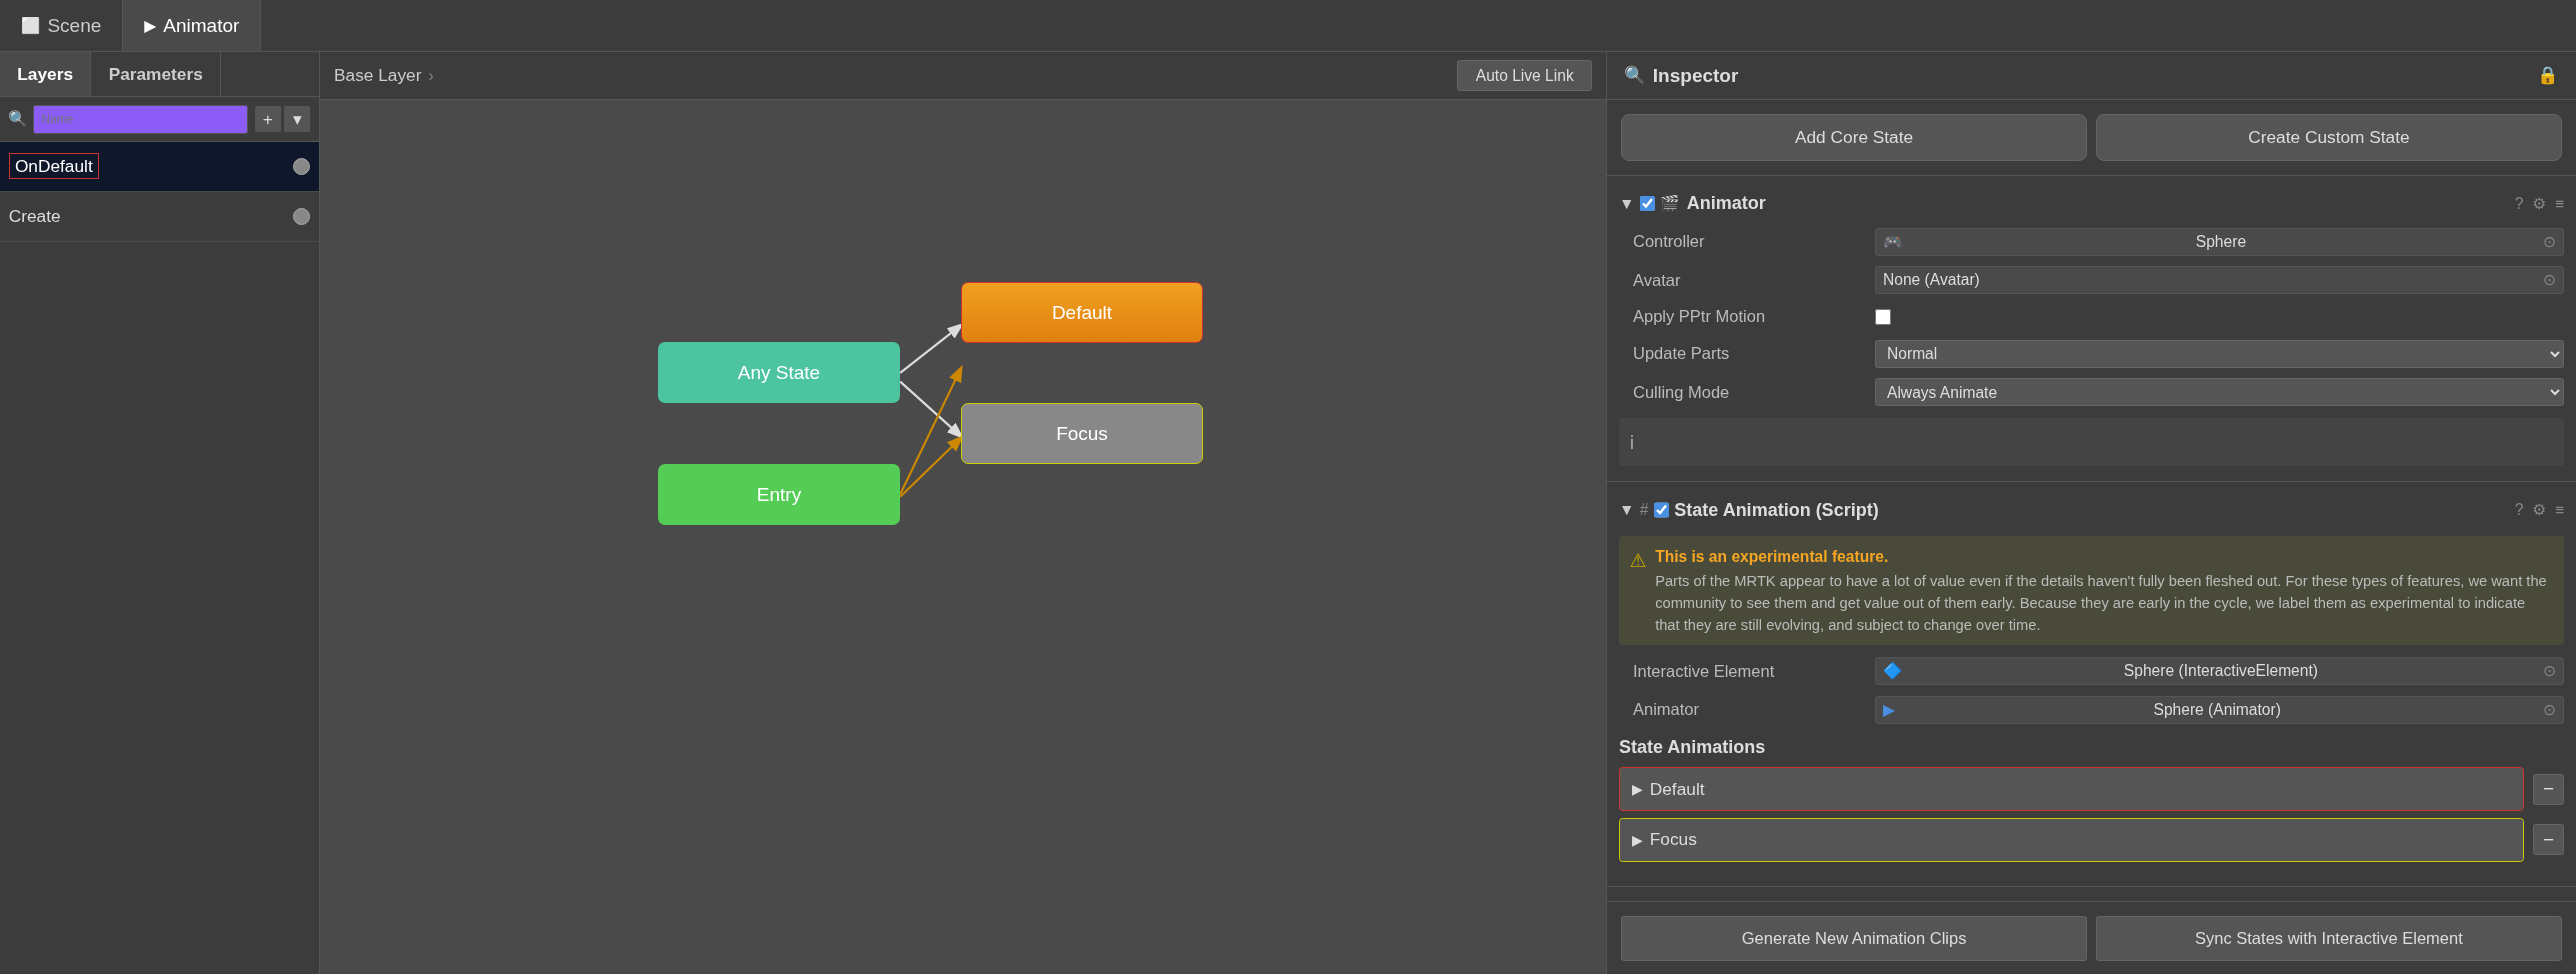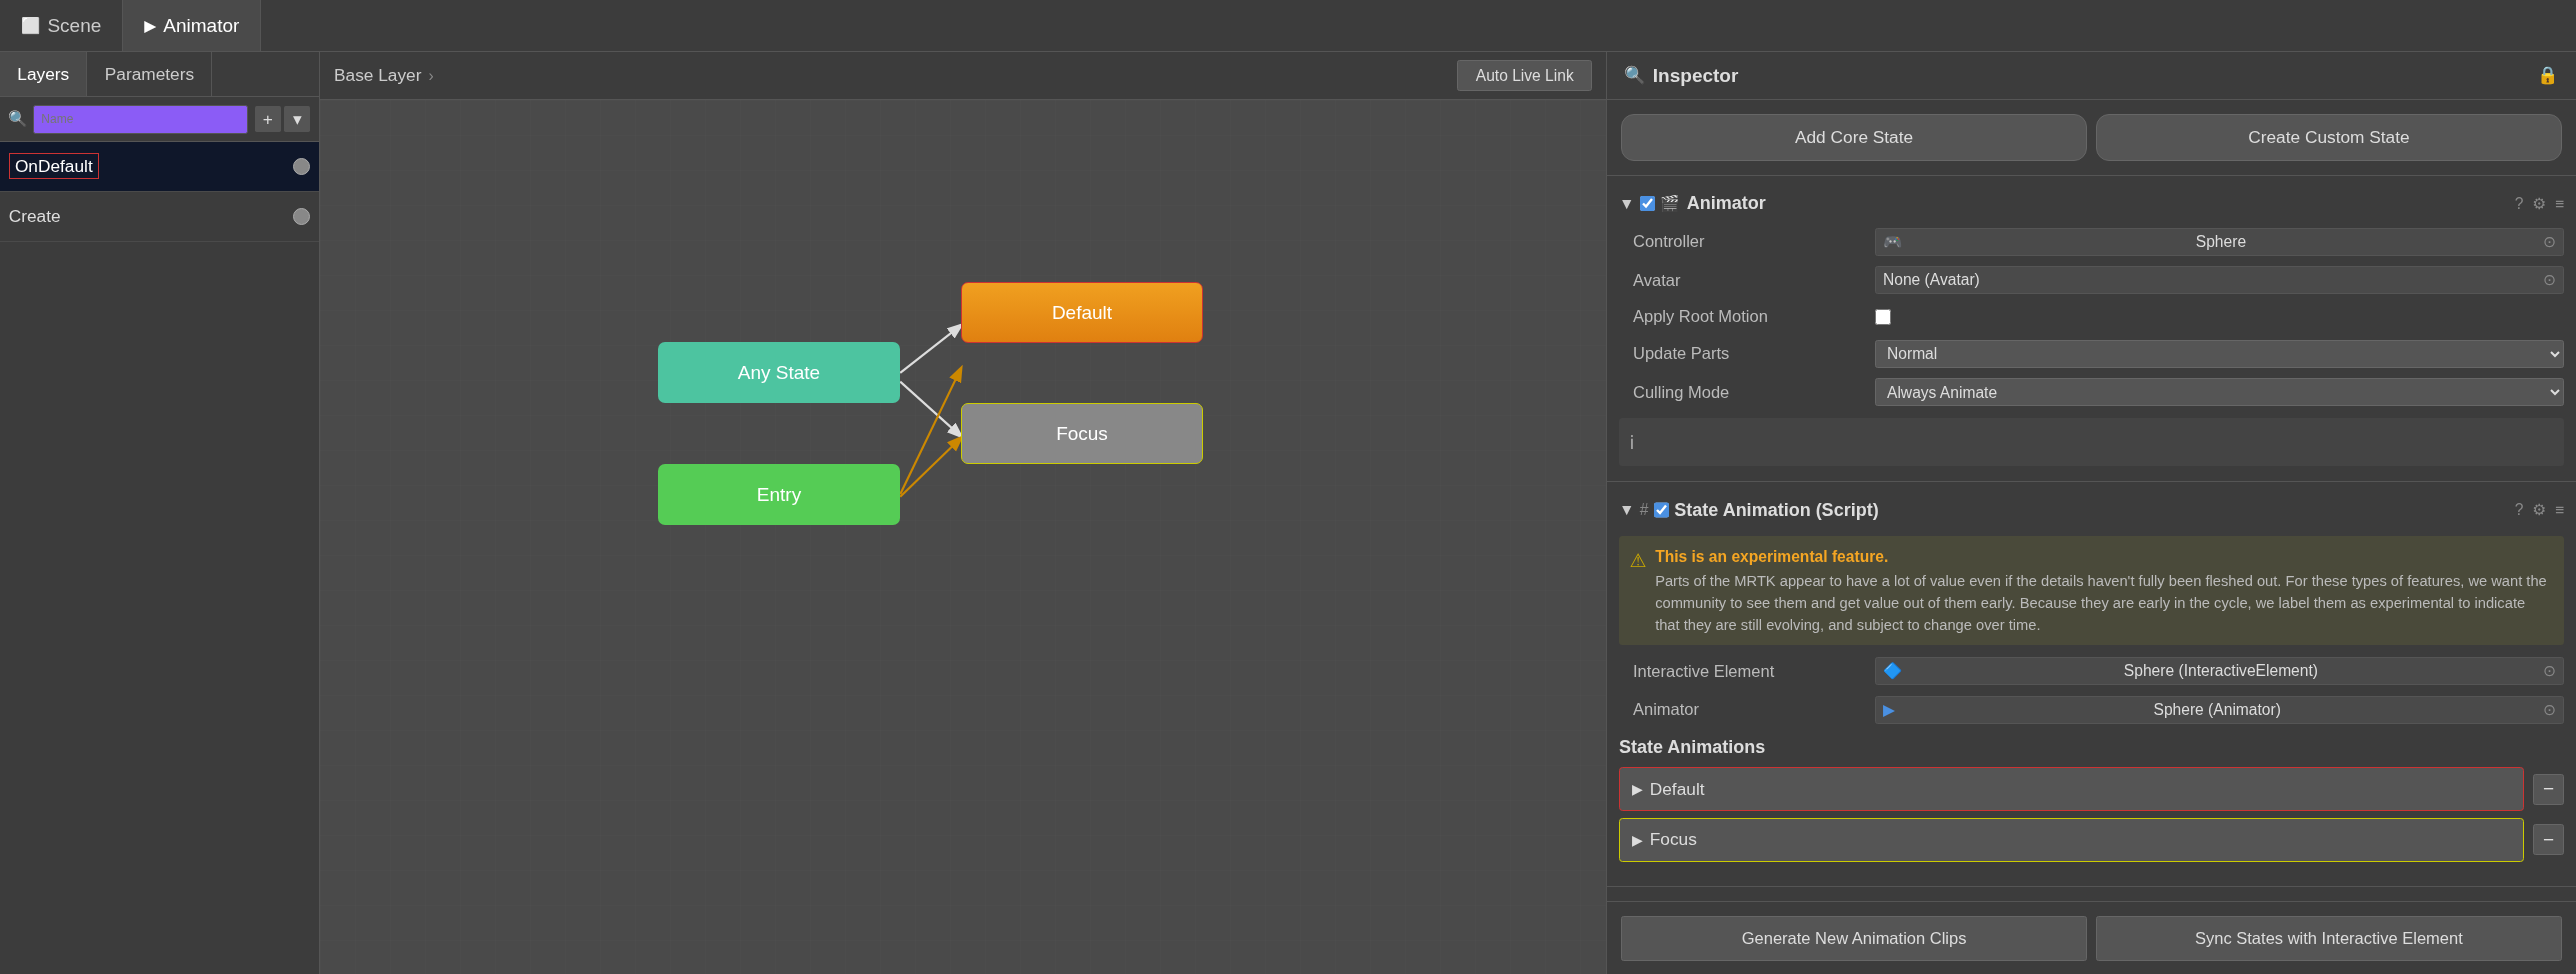--- a/index.html
+++ b/index.html
@@ -65,20 +65,21 @@
       height: 45px;
     }
     .left-tab {
       padding: 0 17.3px;
       display: flex;
       align-items: center;
       font-size: 17.3px;
       cursor: pointer;
       color: #ccc;
       border-right: 0.9px solid #555;
+      font-weight: bold;
     }
     .left-tab.active {
       color: #fff;
       background: #4a4a4a;
     }
     .search-bar {
       display: flex;
       align-items: center;
       padding: 7px 8.7px;
       border-bottom: 0.9px solid #555;
@@ -272,21 +273,21 @@
       flex-shrink: 0;
     }
     .inspector-btn {
       flex: 1;
       background: #555;
       border: 0.9px solid #666;
       color: #ddd;
       padding: 12px 8.7px;
       font-size: 17.3px;
       cursor: pointer;
-      border-radius: 13px;
+      border-radius: 8px;
       text-align: center;
     }
     .component-section {
       border-bottom: 0.9px solid #555;
       padding: 8.7px 0;
     }
     .component-header {
       display: flex;
       align-items: center;
       padding: 5.2px 12px;
@@ -606,21 +607,21 @@
         <span class="prop-label">Avatar</span>
         <div class="prop-value">
           <div class="prop-object-field">
             <span>None (Avatar)</span>
             <span class="prop-link-icon">⊙</span>
           </div>
         </div>
       </div>
 
       <div class="prop-row">
-        <span class="prop-label">Apply Root Motion</span>
+        <span class="prop-label">Apply PPtr Motion</span>
         <div class="prop-value checkbox-area">
           <input type="checkbox" style="width: 15.6px; height: 15.6px;">
         </div>
       </div>
 
       <div class="prop-row">
         <span class="prop-label">Update Parts</span>
         <div class="prop-value">
           <select class="prop-select">
             <option>Normal</option>

